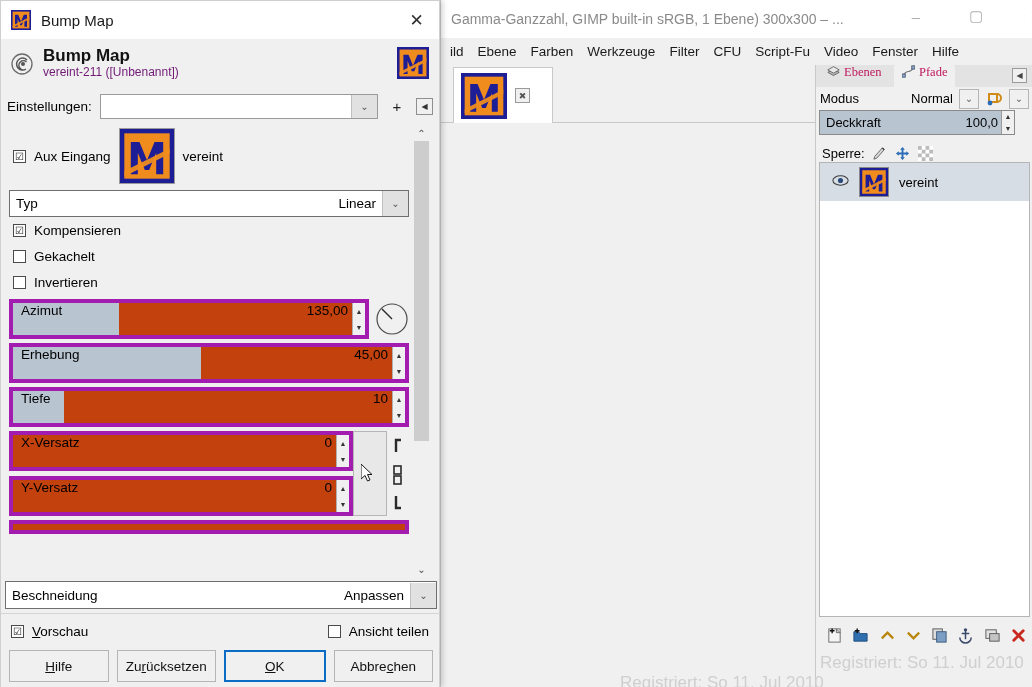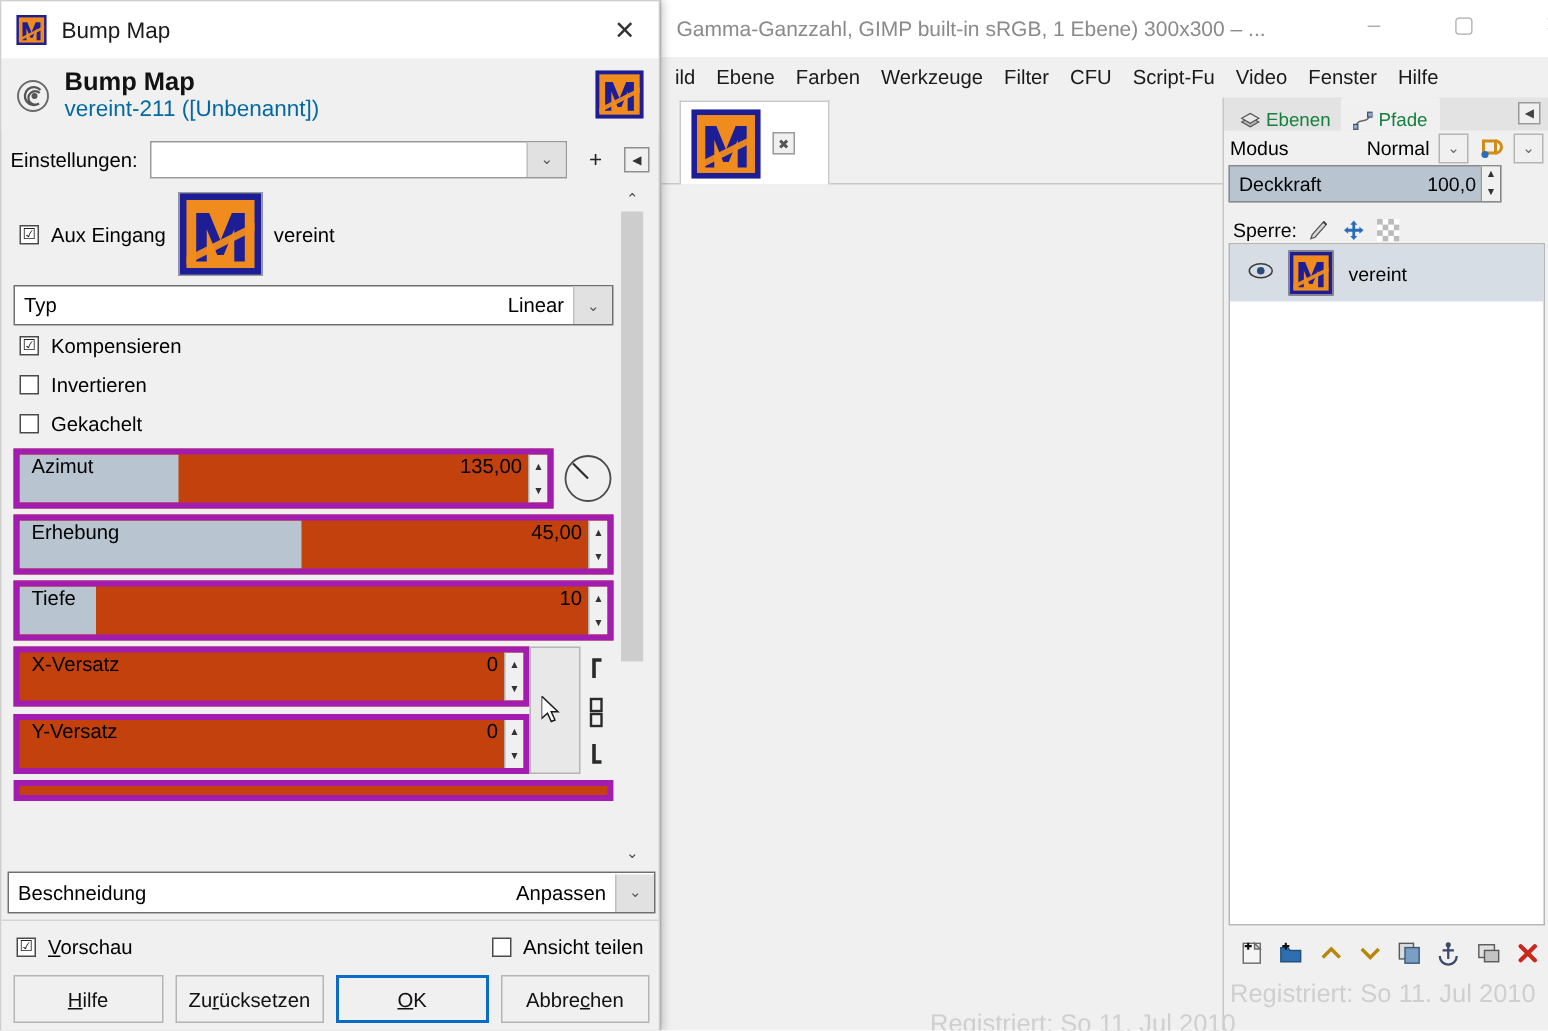--- a/index.html
+++ b/index.html
@@ -124,43 +124,43 @@
   }
 
   
   #dock {
     position: absolute; left: 815px; top: 65px; width: 217px; height: 622px;
     background: #f0f0f0; border-left: 1px solid #c8c8c8;
   }
   #dock-tabs { position: relative; height: 22px; background:#e3e3e3; }
   .dock-tab {
     position: absolute; top: 0; height: 22px;
-    display:flex; align-items:flex-end; gap:4px; padding: 0 8px;
-    font-size: 12.5px; color:#15803d;
+    display:flex; align-items:flex-start; gap:4px; padding: 0 8px;
+    font-size: 12.5px; color:#be185d;font-family:Liberation Serif, serif;
   }
   #dock-tab-ebenen { left: 3px; background:#e3e3e3; }
   #dock-tab-pfade { left: 78px; background:#f0f0f0; border-top-left-radius:2px;border-top-right-radius:2px;}
   #dock-menu-btn {
     position:absolute; right: 5px; top: 3px; width: 15px; height: 15px;
     border:1px solid #9a9a9a; background:#f0f0f0;
     display:flex; align-items:center; justify-content:center; font-size:8px; color:#444;
   }
   #modus-row {
     position:absolute; left:0; top:22px; width:217px; height:23px;
     display:flex; align-items:center; padding:0 4px; gap:6px;
   }
   #modus-label { font-size:13px; }
   #modus-value { margin-left:auto; font-size:13px; }
   .mini-combo-arrow {
     width:20px; height:20px; border:1px solid #b5b5b5; background:#f0f0f0;
     display:flex; align-items:center; justify-content:center; font-size:10px; color:#666;
   }
   #modus-link-icon { width:18px; height:18px; display:flex;align-items:center;justify-content:center; }
   #deckkraft-row {
-    position:absolute; left:3px; top:45px; width:182px; height:25px;
+    position:absolute; left:3px; top:45px; width:196px; height:25px;
     background:#b8c4d0; border:1px solid #8a8a8a;
     display:flex; align-items:center;
   }
   #deckkraft-label { padding-left:6px; font-size:13px; }
   #deckkraft-value { margin-left:auto; padding-right:3px; font-size:13px;}
   #deckkraft-spin {
     width:13px; height:23px; background:#f0f0f0; border-left:1px solid #9a9a9a;
     display:flex; flex-direction:column;
   }
   #deckkraft-spin div { flex:1; display:flex;align-items:center;justify-content:center;font-size:7px;color:#333;}
@@ -215,21 +215,21 @@
   #dlg-header {
     position:absolute; left:0; top:38px; width:438px; height:48px;
     background:#f0f0f0; display:flex; align-items:center;
   }
   #wilber-icon {
     width:26px;height:26px;margin-left:8px;margin-top:2px;
     display:flex;align-items:center;justify-content:center;
   }
   #hdr-texts { margin-left:8px; line-height:1.15; }
   #hdr-title { font-size:17px; font-weight:bold; color:#121212; }
-  #hdr-sub { font-size:15px; color:#0369a1; }
+  #hdr-sub { font-size:12px; color:#701a75; }
   #hdr-thumb { margin-left:auto; margin-right:10px; width:32px; height:32px; }
 
   #settings-row {
     position:absolute; left:0; top:90px; width:438px; height:30px;
     display:flex; align-items:center; padding:0 6px; gap:8px;
   }
   #settings-label { font-size:13.5px; }
   #settings-combo {
     flex:1; height:25px; background:#fff; border:1px solid #9a9a9a;
     display:flex; align-items:center;
@@ -653,25 +653,25 @@
           <span class="combo-value">Linear</span>
           <span class="combo-arrow">⌄</span>
         </div>
 
         <div class="chk-row">
           <span class="chk">☑</span>
           <span class="chk-label">Kompensieren</span>
         </div>
         <div class="chk-row">
           <span class="chk"></span>
-          <span class="chk-label">Invertieren</span>
+          <span class="chk-label">Gekachelt</span>
         </div>
         <div class="chk-row">
           <span class="chk"></span>
-          <span class="chk-label">Gekachelt</span>
+          <span class="chk-label">Invertieren</span>
         </div>
 
         <div class="spin-row">
           <span class="spin-widget">
             <span class="spin-fill" style="width:30%;"></span>
             <span class="spin-name">Azimut</span>
             <span class="spin-val">135,00</span>
             <span class="spin-btns">
               <div>▲</div>
               <div>▼</div>

